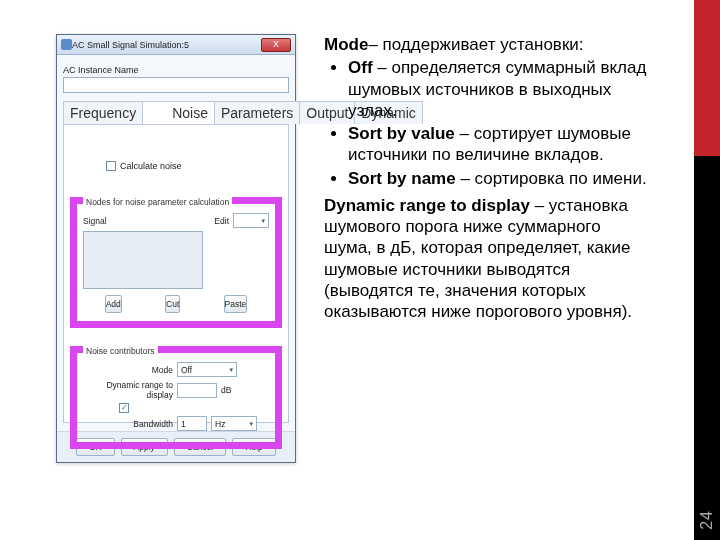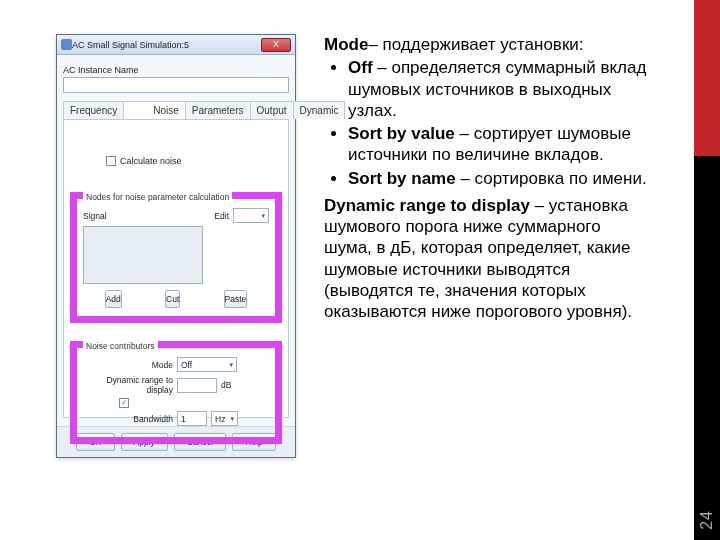--- a/index.html
+++ b/index.html
@@ -43,21 +43,21 @@
     border:1px solid #802020; border-radius:2px; color:#fff; text-align:center;
     line-height:11px; font-size:9px;
   }
   .inner { padding:6px 6px 8px; background:#f4f7fb; }
   .lbl { font-size:9px; margin:4px 0 2px; }
   .txtfield {
     width:100%; height:16px; background:#fff; border:1px solid #9cb0c8;
   }
   .tabs { display:flex; margin-top:8px; border-bottom:1px solid #bcc9da; }
   .tab {
-    padding:3px 6px; font-size:10px; border:1px solid #bcc9da; border-bottom:none;
+    padding:3px 6px; font-size:14px; border:1px solid #bcc9da; border-bottom:none;
     background:#f1f5fa; margin-right:-1px; color:#333;
   }
   .tab.active { background:#fff;padding-left:29px; }
   .tabpane {
     background:#fff; border:1px solid #bcc9da; border-top:none;
     padding:6px; height:298px; position:relative;
   }
   .chk { display:flex; align-items:center; gap:4px; font-size:9px; margin-top:30px;padding-left:36px; }
   .box { width:10px; height:10px; border:1px solid #6d88a7; background:#fff; }
   .box.on::after{content:"✓"; font-size:8px; position:relative; top:-2px; left:1px; color:#3a6aa0;}
@@ -160,21 +160,21 @@
             <span class="lab">Dynamic range to display</span>
             <div class="numfield" style="width:40px;"></div>
             <span>dB</span>
           </div>
           <div class="chk" style="margin-top:2px;">
             <div class="box on"></div>
           </div>
           <div class="row">
             <span class="lab">Bandwidth</span>
             <div class="numfield" style="width:30px;">1</div>
-            <div class="select" style="width:27px;">
+            <div class="select" style="width:46px;">
               <span>Hz</span>
               <span class="arrow">▾</span>
             </div>
           </div>
         </div>
       </div>
     </div>
     <div class="footer">
       <div class="smbtn">OK</div>
       <div class="smbtn">Apply</div>

